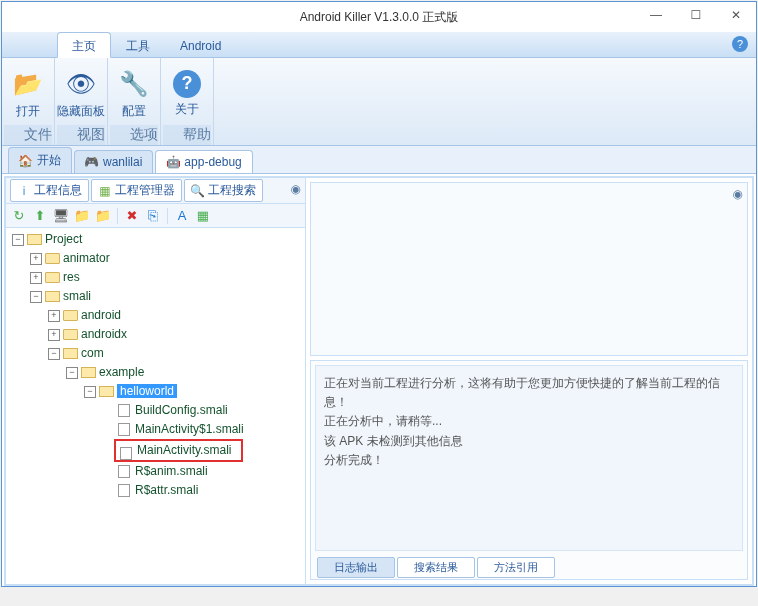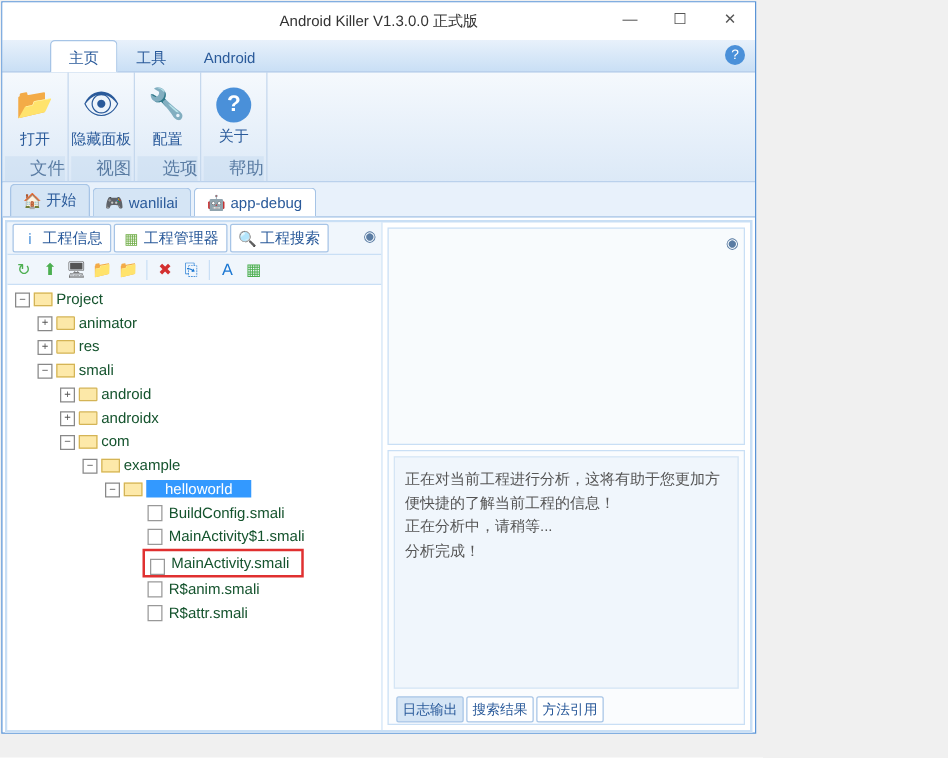--- a/index.html
+++ b/index.html
@@ -1,22 +1,22 @@
 <!DOCTYPE html>
 <html><head>
 <meta charset="utf-8">
 <style>
 * { margin: 0; padding: 0; box-sizing: border-box; font-family: "Microsoft YaHei", sans-serif; font-size: 12px; }
 body { background: #f0f0f0; width: 758px; height: 606px; overflow: hidden; }
-.window { background: #fff; border: 1px solid #5a94d6; width: 604px; height: 586px; margin: 1px; position: relative; }
+.window { background: #fff; border: 1px solid #5a94d6; width: 756px; height: 586px; margin: 1px; position: relative; }
 .titlebar { height: 30px; display: flex; align-items: center; justify-content: center; position: relative; background: #fff; }
 .titlebar .title { color: #333; }
 .winctrl { position: absolute; right: 0; top: 0; display: flex; }
 .winctrl div { width: 40px; height: 25px; display: flex; align-items: center; justify-content: center; color: #555; cursor: pointer; }
-.menubar { height: 26px; background: linear-gradient(#e8f1fb, #c9dff5); display: flex; align-items: stretch; padding-left: 38px; border-bottom: 1px solid #a6c4e6; position: relative; }
+.menubar { height: 26px; background: linear-gradient(#e8f1fb, #c9dff5); display: flex; align-items: stretch; padding-left: 55px; border-bottom: 1px solid #a6c4e6; position: relative; }
 .menu-tab { padding: 3px 14px 0; border: 1px solid transparent; color: #2a5a9a; cursor: pointer; display: flex; align-items: center; }
 .menu-tab.active { background: #fff; border: 1px solid #a6c4e6; border-bottom: 1px solid #fff; border-top-left-radius: 4px; border-top-right-radius: 4px; margin-bottom: -1px; }
 .help-icon { position: absolute; right: 8px; top: 4px; width: 16px; height: 16px; border-radius: 50%; background: #4a90d9; color: #fff; display: flex; align-items: center; justify-content: center; font-size: 11px; cursor: pointer; }
 .ribbon { height: 88px; background: linear-gradient(#f5f9fd, #dce9f7); border-bottom: 1px solid #a6c4e6; display: flex; }
 .rib-group { display: flex; flex-direction: column; align-items: center; border-right: 1px solid #c5d8ed; padding: 4px 2px 0; }
 .rib-items { display: flex; flex: 1; }
 .rib-btn { width: 48px; display: flex; flex-direction: column; align-items: center; justify-content: center; cursor: pointer; color: #2a5a9a; gap: 3px; }
 .rib-icon { width: 32px; height: 32px; display: flex; align-items: center; justify-content: center; font-size: 24px; }
 .rib-label-group { font-size: 14px; color: #5a7ca3; padding: 1px 0; width: 100%; text-align: right; background: rgba(200,220,240,0.5); }
 .tab-strip { height: 28px; background: #e8f1fb; border-bottom: 1px solid #a6c4e6; display: flex; align-items: flex-end; padding-left: 6px; gap: 2px; }
@@ -34,28 +34,28 @@
 .tb-sep { width: 1px; height: 16px; background: #c9dff5; margin: 0 2px; }
 .tree { flex: 1; overflow-y: auto; padding: 2px; background: #fff; }
 .tree-node { white-space: nowrap; line-height: 19px; display: flex; align-items: center; }
 .tree-indent { display: inline-block; }
 .exp { width: 12px; height: 12px; border: 1px solid #888; display: inline-flex; align-items: center; justify-content: center; font-size: 9px; line-height: 1; color: #555; cursor: pointer; margin-right: 2px; }
 .node-icon { width: 16px; height: 14px; display: inline-flex; align-items: center; justify-content: center; font-size: 12px; margin-right: 3px; }
 .folder-icon { background: #fce8a8; border: 1px solid #d4b456; border-radius: 1px; width: 15px; height: 11px; }
 .folder-open { background: #fde9a9; border: 1px solid #d4b456; width: 15px; height: 11px; }
 .file-icon { width: 12px; height: 13px; border: 1px solid #999; background: #fff; }
 .node-label { color: #14532d; }
-.node-label.selected { background: #3399ff; color: #fff; padding: 0 15px; }
+.node-label.selected { background: #3399ff; color: #fff; padding: 0 3px; }
 .highlighted-row { border: 2px solid #e03030; padding: 0 2px; margin-left: -2px; }
 .right-pane { flex: 1; display: flex; flex-direction: column; position: relative; }
 .right-top { flex: 1; border-bottom: 1px solid #c9dff5; margin: 4px; border: 1px solid #c9dff5; background: #f8fbfd; position: relative; }
 .right-bottom { height: 220px; margin: 0 4px 4px; border: 1px solid #c9dff5; display: flex; flex-direction: column; background: #fafcfe; }
 .log-content { flex: 1; padding: 8px; color: #555; line-height: 1.6; background: #f0f6fc; margin: 4px; border: 1px solid #d5e5f5; }
 .bottom-tabs { height: 24px; display: flex; align-items: center; padding: 0 6px; }
-.b-tab { padding: 2px 4px; border: 1px solid #a6c4e6; background: #fff; color: #2a5a9a; cursor: pointer; margin-right: 2px; font-size: 11px; border-radius: 2px; }
+.b-tab { padding: 2px 16px; border: 1px solid #a6c4e6; background: #fff; color: #2a5a9a; cursor: pointer; margin-right: 2px; font-size: 11px; border-radius: 2px; }
 .b-tab.active { background: #d5e5f5; }
 </style>
 </head>
 <body>
 
 <div class="window">
   <div class="titlebar">
     <span class="title">Android Killer V1.3.0.0 正式版</span>
     <div class="winctrl">
       <div>—</div>
@@ -276,20 +276,21 @@
         </div>
     </div>
     <div class="right-pane">
       <div class="right-top">
         <span class="eye-icon" style="position:absolute;right:4px;top:4px;">◉</span>
       </div>
       <div class="right-bottom">
         <div class="log-content" id="log">
             <div>正在对当前工程进行分析，这将有助于您更加方便快捷的了解当前工程的信息！</div>
             <div>正在分析中，请稍等...</div>
+            <div>该 APK 未检测到其他信息</div>
             <div>分析完成！</div>
           </div>
         <div class="bottom-tabs" id="bottom-tabs">
             <div class="b-tab active">日志输出</div>
             <div class="b-tab">搜索结果</div>
             <div class="b-tab">方法引用</div>
           </div>
       </div>
     </div>
   </div>

